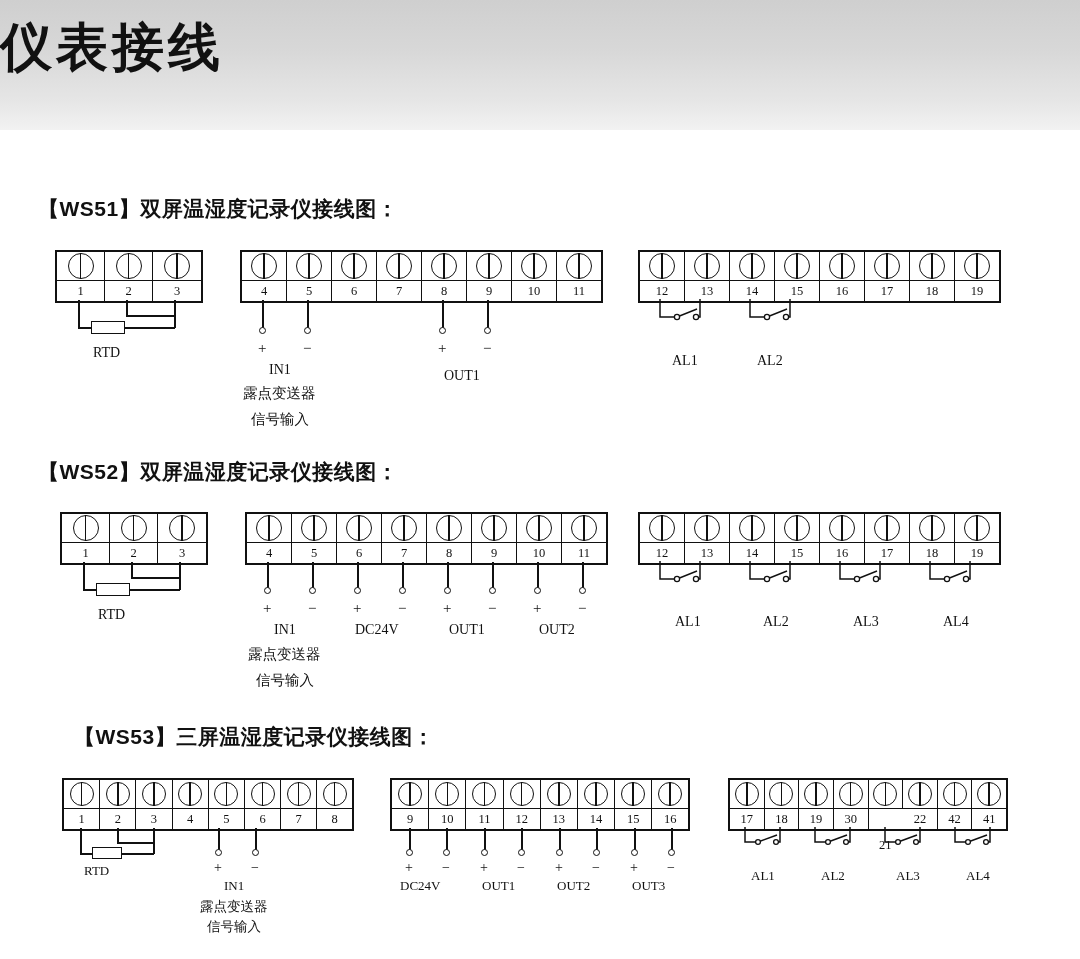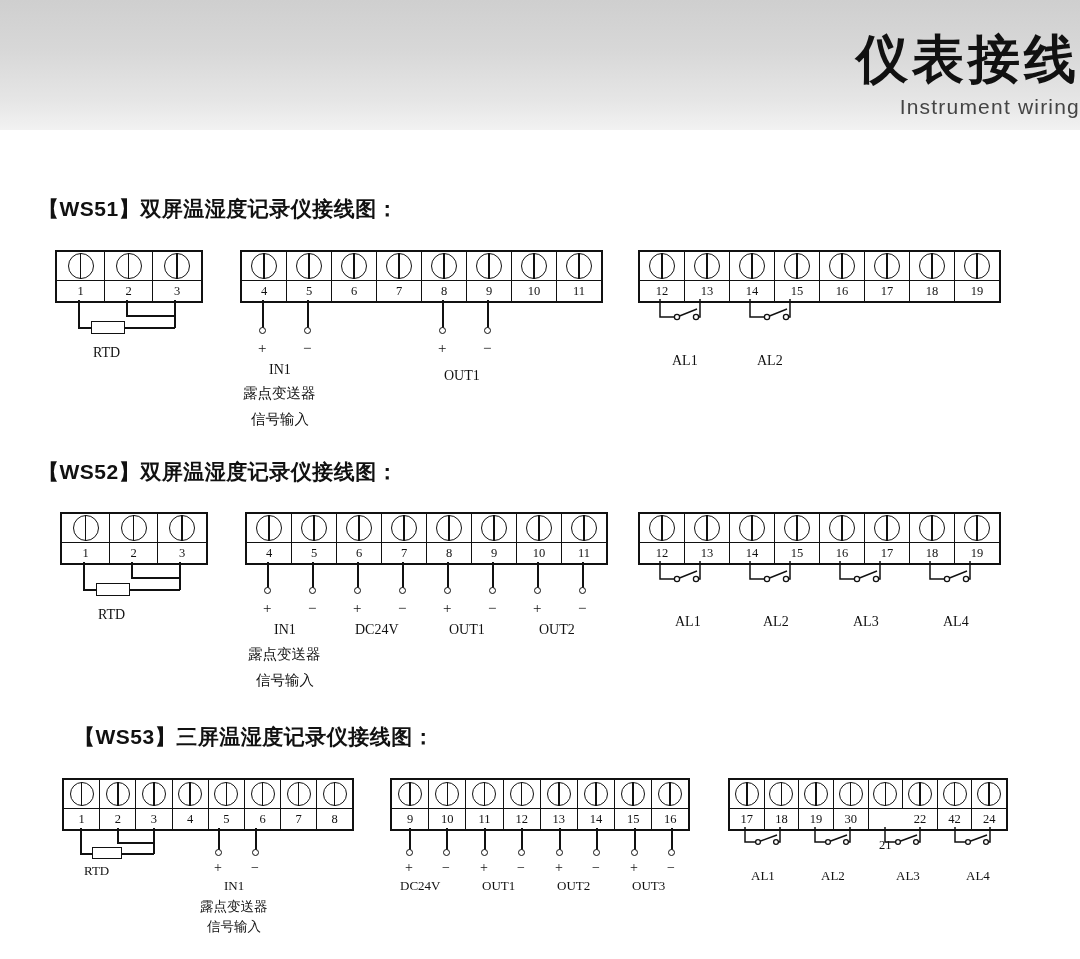--- a/index.html
+++ b/index.html
@@ -16,25 +16,25 @@
     position: relative;
   }
 
   
   .banner {
     width: 1080px;
     height: 130px;
     background: linear-gradient(to bottom, #cfcfcf 0%, #d8d8d8 40%, #e6e6e6 78%, #f2f2f2 100%);
     position: relative;
     display: flex;
-    flex-direction: column;
-    align-items: flex-end;
+    flex-direction: row;
+    align-items: flex-start;
     justify-content: flex-start;
     box-sizing: border-box;
-    padding-top: 32px;
+    padding-top: 20px;
   }
   .banner-title {
     font-size: 52px;
     font-weight: bold;
     letter-spacing: 4px;
     color: #111;
     line-height: 1.05;
   }
   .banner-sub {
     font-size: 21px;
@@ -155,21 +155,20 @@
   svg.relay {
     position: absolute;
     overflow: visible;
   }
 </style>
 </head>
 <body>
 
 <div class="banner">
   <div class="banner-title">仪表接线</div>
-  <div class="banner-sub">Instrument wiring</div>
 </div>
 
 <div class="section-heading" style="top:195px;">【WS51】双屏温湿度记录仪接线图：</div>
 
 <div class="block" style="left:55px; top:250px; width:148px;">
   <div class="screw-row">
     <div class="cell" style="width:48px;">
         <span class="screw"></span>
       </div>
     <div class="cell" style="width:48px;">
@@ -776,21 +775,21 @@
     <div class="cell" style="width:35px;margin-top:36px;">
         <span class="numlabel">21</span>
       </div>
     <div class="cell" style="width:35px;">
         <span class="numlabel">22</span>
       </div>
     <div class="cell" style="width:35px;">
         <span class="numlabel">42</span>
       </div>
     <div class="cell" style="width:34px;">
-        <span class="numlabel">24</span>
+        <span class="numlabel">41</span>
       </div>
   </div>
 </div>
 <svg class="relay" style="left:740px; top:827px;" width="50" height="26" viewBox="0 0 50 26">
   <path d="M5 0 L5 15 L18 15" stroke="#111" stroke-width="1.5" fill="none"></path>
   <path d="M40 0 L40 15 L35 15" stroke="#111" stroke-width="1.5" fill="none"></path>
   <line x1="18" y1="15" x2="37" y2="8" stroke="#111" stroke-width="1.5"></line>
   <circle cx="18" cy="15" r="2.4" fill="#fff" stroke="#111" stroke-width="1.3"></circle>
   <circle cx="36" cy="15" r="2.4" fill="#fff" stroke="#111" stroke-width="1.3"></circle>
 </svg>

